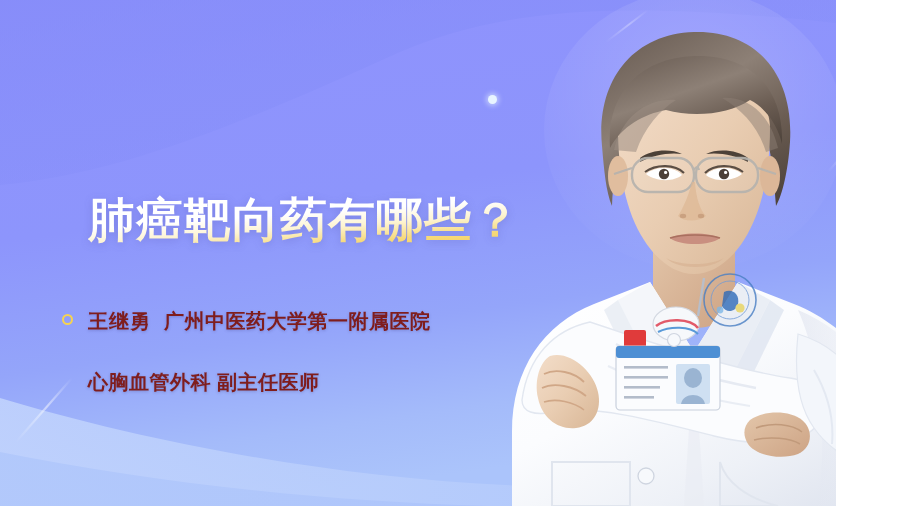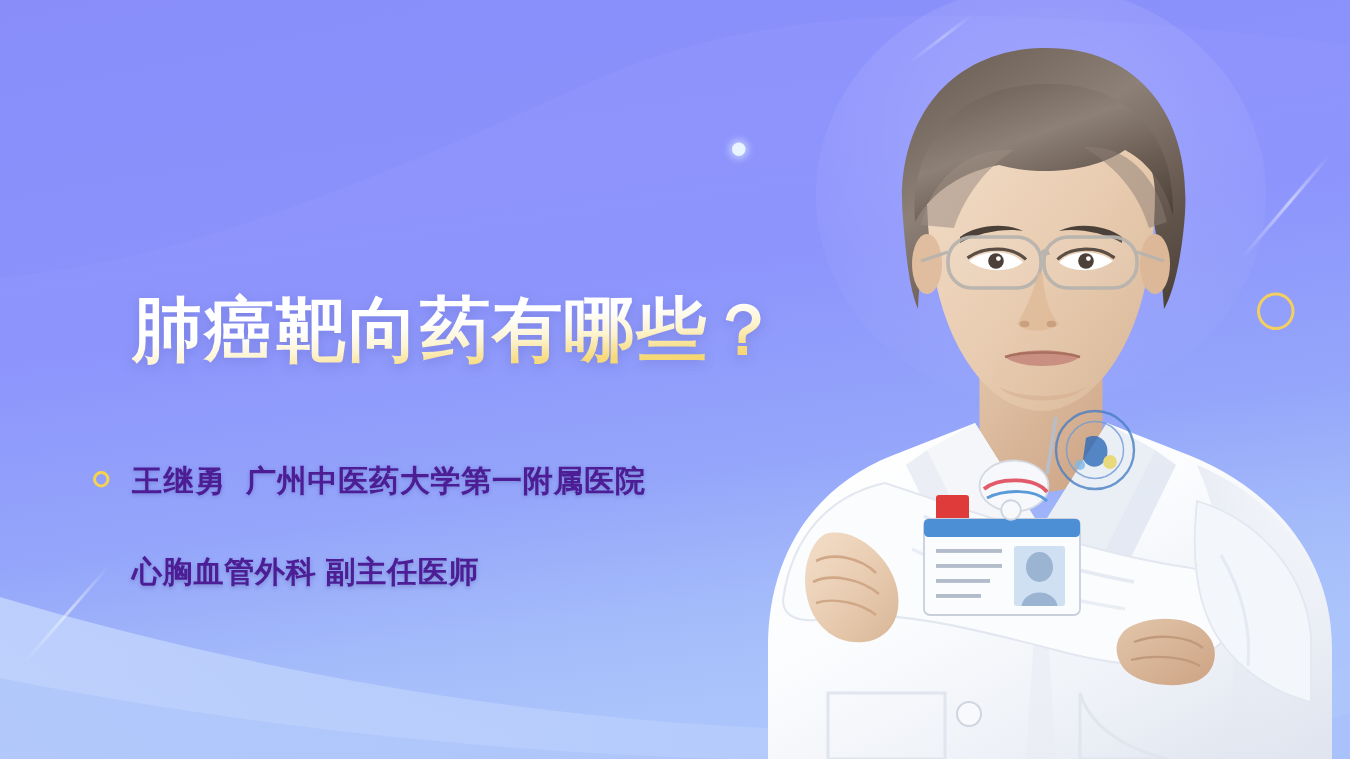--- a/index.html
+++ b/index.html
@@ -4,21 +4,21 @@
 <title>肺癌靶向药有哪些？</title>
 <style>
   * { margin:0; padding:0; box-sizing:border-box; }
   html, body {
     width:900px; height:506px;
     overflow:hidden;
     font-family:"Liberation Sans","DejaVu Sans",sans-serif;
   }
   #stage {
     position:relative;
-    width:900px; height:506px;
+    width:836px; height:506px;
     overflow:hidden;
     background:#8b93fb;
   }
 
   
   .bg-layer { position:absolute; inset:0; }
   .bg-base {
     background:linear-gradient(170deg,
       #8f92fd 0%,
       #8c92fc 30%,
@@ -77,21 +77,21 @@
     width:470px;
   }
   .byline-bullet {
     position:absolute;
     left:-26px; top:8px;
     width:11px; height:11px;
     border-radius:50%;
     border:2.5px solid #f6d34f;
   }
   .byline-line {
-    color:#4c1d95;
+    color:#7f1d1d;
     font-size:20px;
     line-height:31px;
     white-space:nowrap;
     text-shadow:0 1px 3px rgba(55,55,130,.3);
   }
   .byline-name {
     font-weight:bold;
     letter-spacing:1px;
     margin-right:13px;
   }

